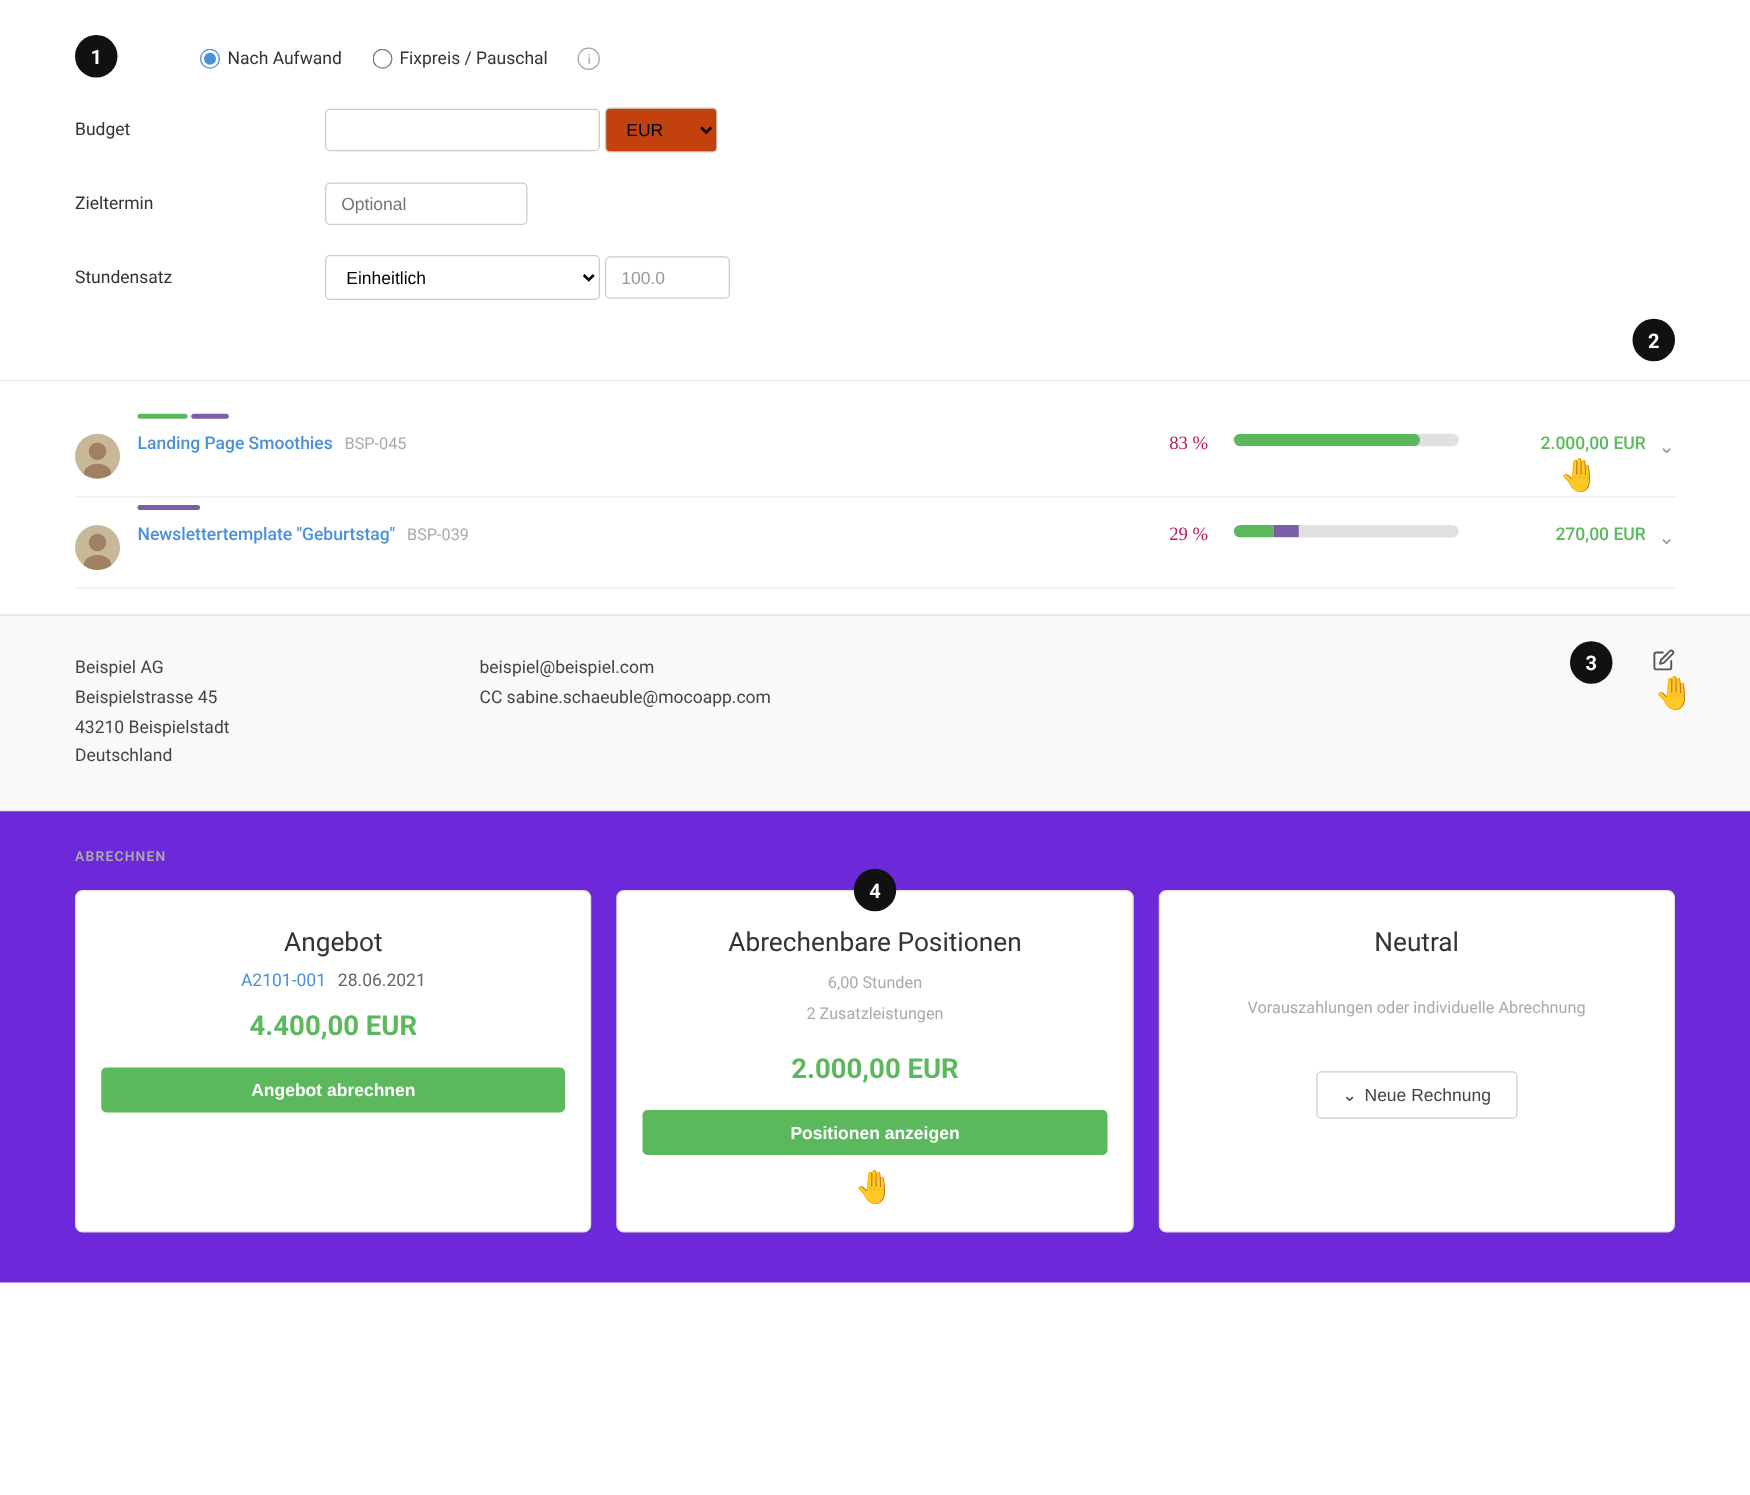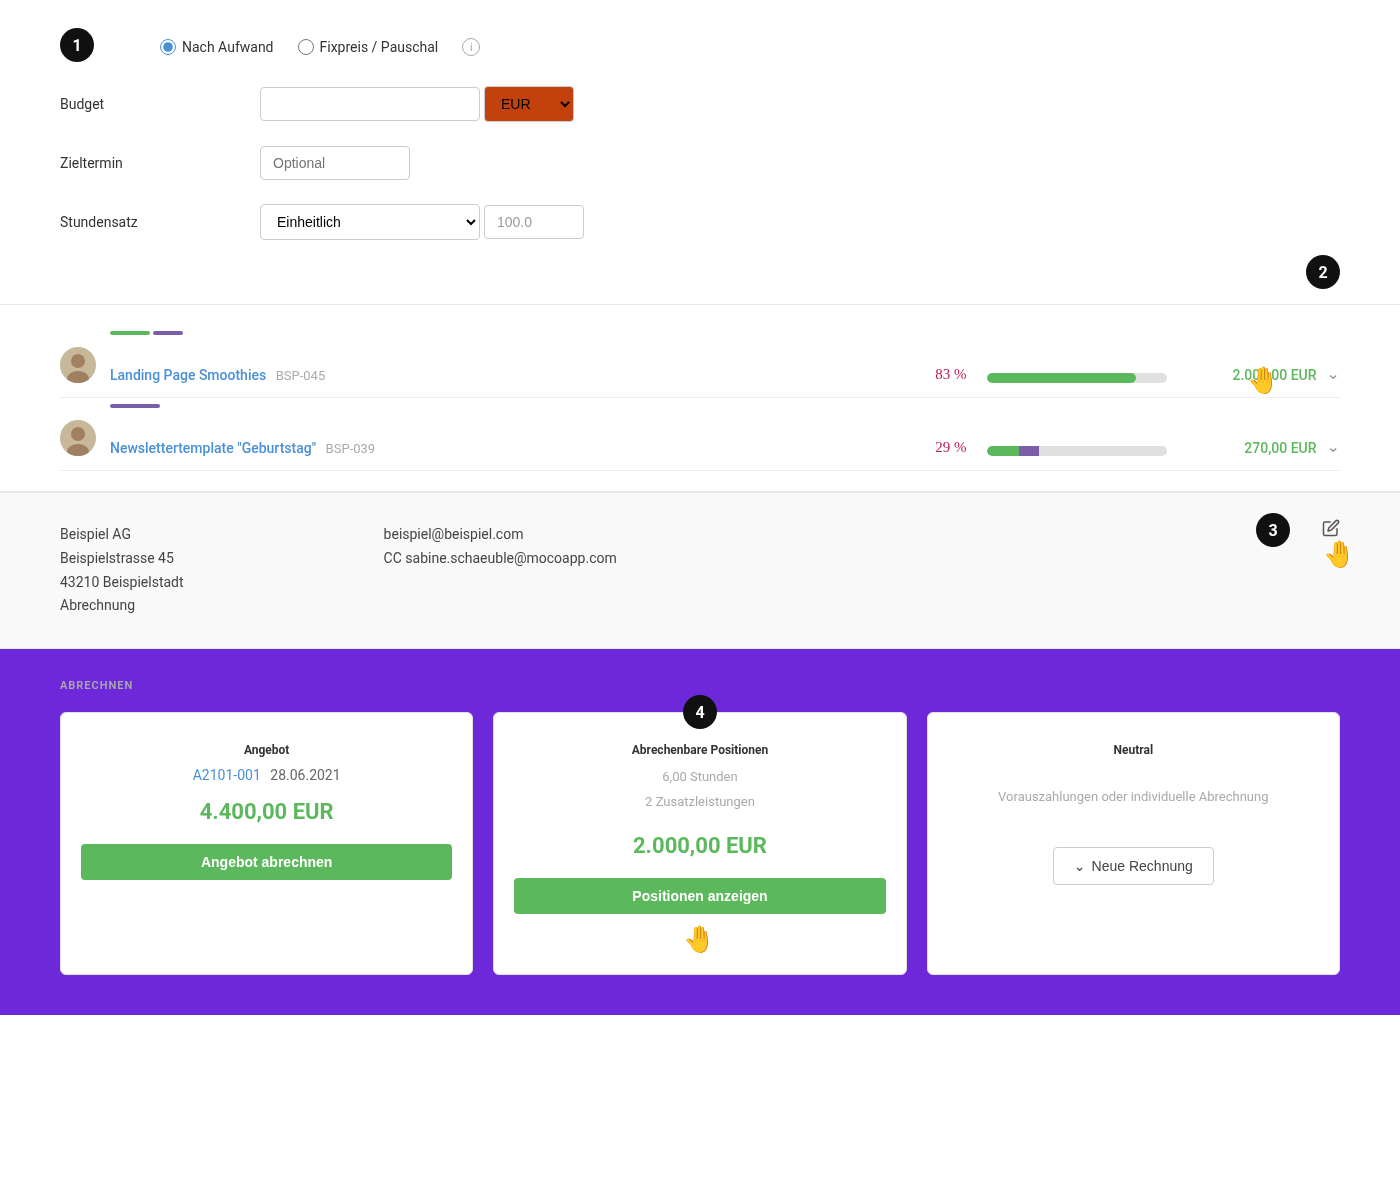--- a/index.html
+++ b/index.html
@@ -128,21 +128,21 @@
       cursor: pointer;
       text-decoration: none;
     }
 
     .link-sep {
       color: #aaa;
       margin: 0 6px;
     }
 
     .zieltermin-input {
-      width: 150px;
+      width: 162px;
     }
 
     .stundensatz-select {
       width: 220px;
       border: 1px solid #ccc;
       border-radius: 4px;
       padding: 8px 12px;
       font-size: 14px;
       background: #fff;
       cursor: pointer;
@@ -166,21 +166,21 @@
 
     
     .section-projects {
       background: #fff;
       padding: 10px 60px 20px 60px;
       position: relative;
     }
 
     .project-row {
       display: flex;
-      align-items: flex-end;
+      align-items: flex-start;
       padding: 14px 0;
       border-bottom: 1px solid #eee;
       position: relative;
     }
 
     .color-bar {
       height: 4px;
       border-radius: 2px;
     }
 
@@ -304,22 +304,22 @@
       border-radius: 6px;
       padding: 30px 20px 20px 20px;
       display: flex;
       flex-direction: column;
       align-items: center;
       background: #fff;
       position: relative;
     }
 
     .card-title {
-      font-size: 12px;
-      font-weight: 700;
+      font-size: 21px;
+      font-weight: 400;
       color: #333;
       margin-bottom: 10px;
       text-align: center;
     }
 
     .card-link {
       color: #4a90d9;
       font-size: 14px;
       cursor: pointer;
       margin-bottom: 2px;
@@ -502,21 +502,21 @@
   <div class="section-contact">
 
     <div class="step-badge" style="position:absolute; right:110px; top:20px;">
       <span>3</span>
     </div>
 
     <div class="contact-address">
       <div>Beispiel AG</div>
       <div>Beispielstrasse 45</div>
       <div>43210 Beispielstadt</div>
-      <div>Abrechnung</div>
+      <div>Deutschland</div>
     </div>
 
     <div class="contact-email">
       <div>beispiel@beispiel.com</div>
       <div>CC sabine.schaeuble@mocoapp.com</div>
     </div>
 
     <div style="position:absolute; right:60px; top:26px; cursor:pointer;">
       <svg width="18" height="18" viewBox="0 0 24 24" fill="none" stroke="#555" stroke-width="2" stroke-linecap="round" stroke-linejoin="round">
         <path d="M11 4H4a2 2 0 0 0-2 2v14a2 2 0 0 0 2 2h14a2 2 0 0 0 2-2v-7"></path>

